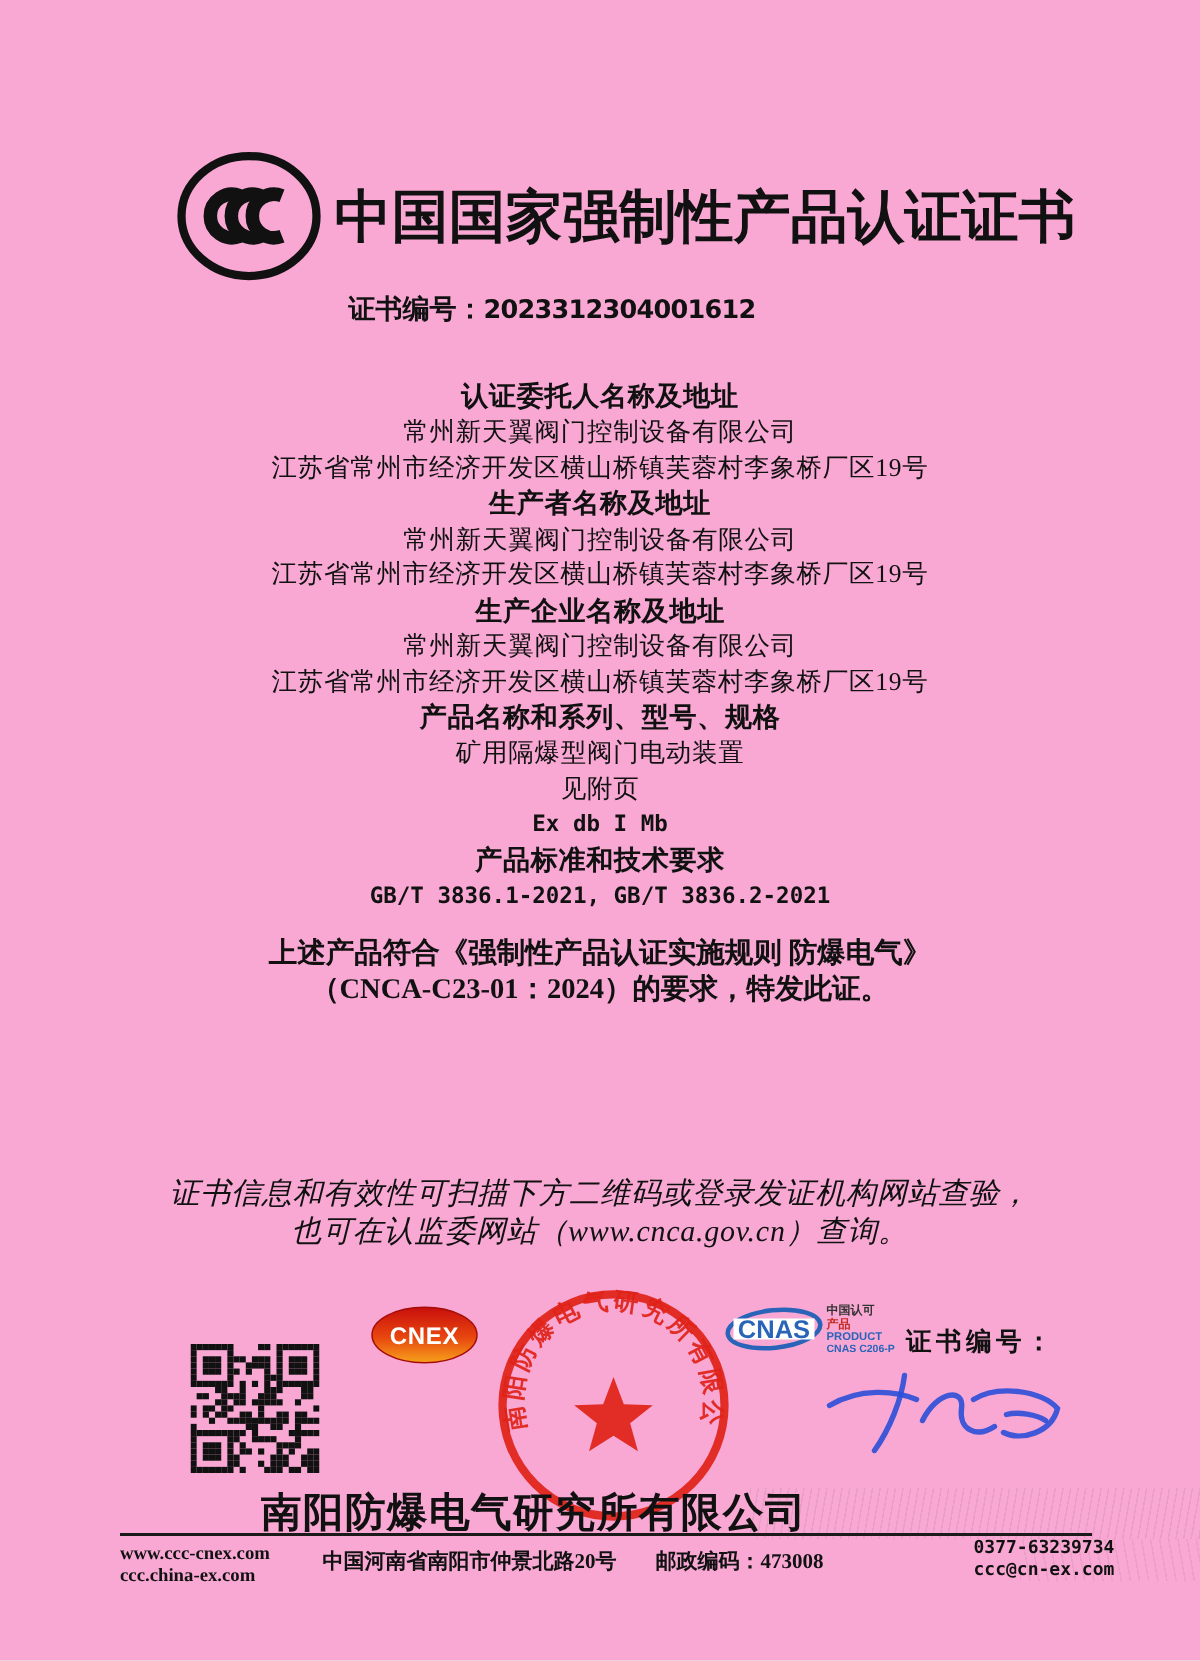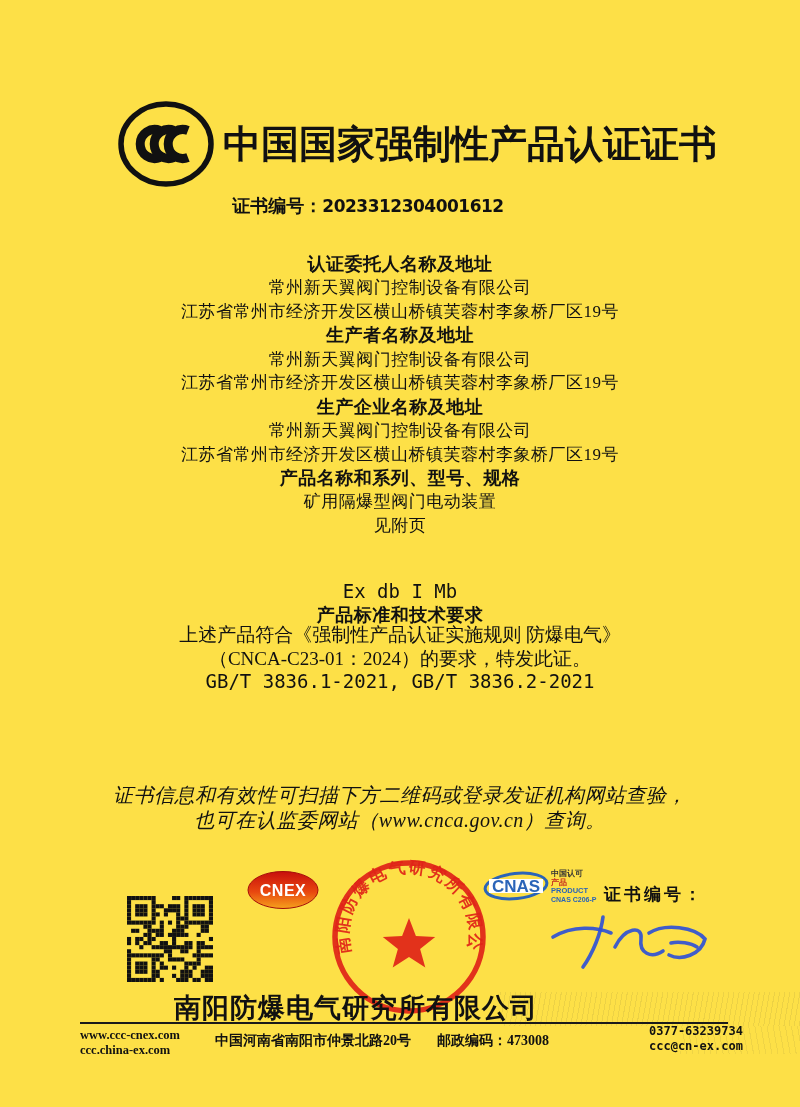--- a/index.html
+++ b/index.html
@@ -1,40 +1,40 @@
 <!DOCTYPE html>
 <html><head>
 <meta charset="utf-8">
 <style>
   html,body{margin:0;padding:0;background:#e8e8e8;}
   .page{
     position:relative; width:800px; height:1107px; margin:0 auto;
-    background:#fde047; overflow:hidden;
+    background:#f9a8d4; overflow:hidden;
     font-family:"Liberation Serif","DejaVu Serif",serif; color:#111;
   }
   
   .ccc-logo{position:absolute; left:116px; top:100px; width:100px; height:90px;}
   .title{
     position:absolute; left:235px; top:116px; width:470px; height:56px;
     font-size:38px; font-weight:600; letter-spacing:0px; text-align:center;
     display:flex; align-items:center; justify-content:center; white-space:nowrap;
   }
   .certline{
     position:absolute; left:0; top:194px; width:800px; text-align:center;
     transform:translateX(-32px); font-size:18px; font-weight:700; white-space:nowrap;
   }
   .certline .num{font-family:"DejaVu Sans","Liberation Sans",sans-serif; font-size:17px; letter-spacing:-0.5px;}
   
   .body-block{position:absolute; left:0; top:252px; width:800px;}
   .bline{height:23.8px; display:flex; align-items:center; justify-content:center; white-space:nowrap;}
   .bh{font-size:18px; font-weight:700; letter-spacing:0.5px;}
   .bt{font-size:17px; letter-spacing:0.5px;}
-  .bmono{font-family:"DejaVu Sans Mono","Liberation Mono",monospace; font-size:19px; font-weight:400;margin-top:42px;}
-  
-  .stmt-block{position:absolute; left:0; top:623px; width:800px; font-weight:400;}
+  .bmono{font-family:"DejaVu Sans Mono","Liberation Mono",monospace; font-size:15px; font-weight:700;}
+  
+  .stmt-block{position:absolute; left:0; top:623px; width:800px; font-weight:700;}
   .sline{height:24px; display:flex; align-items:center; justify-content:center; font-size:19px; white-space:nowrap;}
   .sline .gap{display:inline-block; width:34px;}
   
   .note-block{position:absolute; left:0; top:783px; width:800px;}
   .nline{height:25px; display:flex; align-items:center; justify-content:center; font-size:20px; white-space:nowrap; letter-spacing:0.5px;font-style:italic;}
   
   .qr{position:absolute; left:127px; top:896px; width:86px; height:86px;}
   .cnex{position:absolute; left:246px; top:870px; width:74px; height:40px;}
   .stamp{position:absolute; left:328px; top:856px; width:162px; height:162px;}
   .cnas{position:absolute; left:483px; top:870px; width:116px; height:40px; display:flex; align-items:flex-start;}

